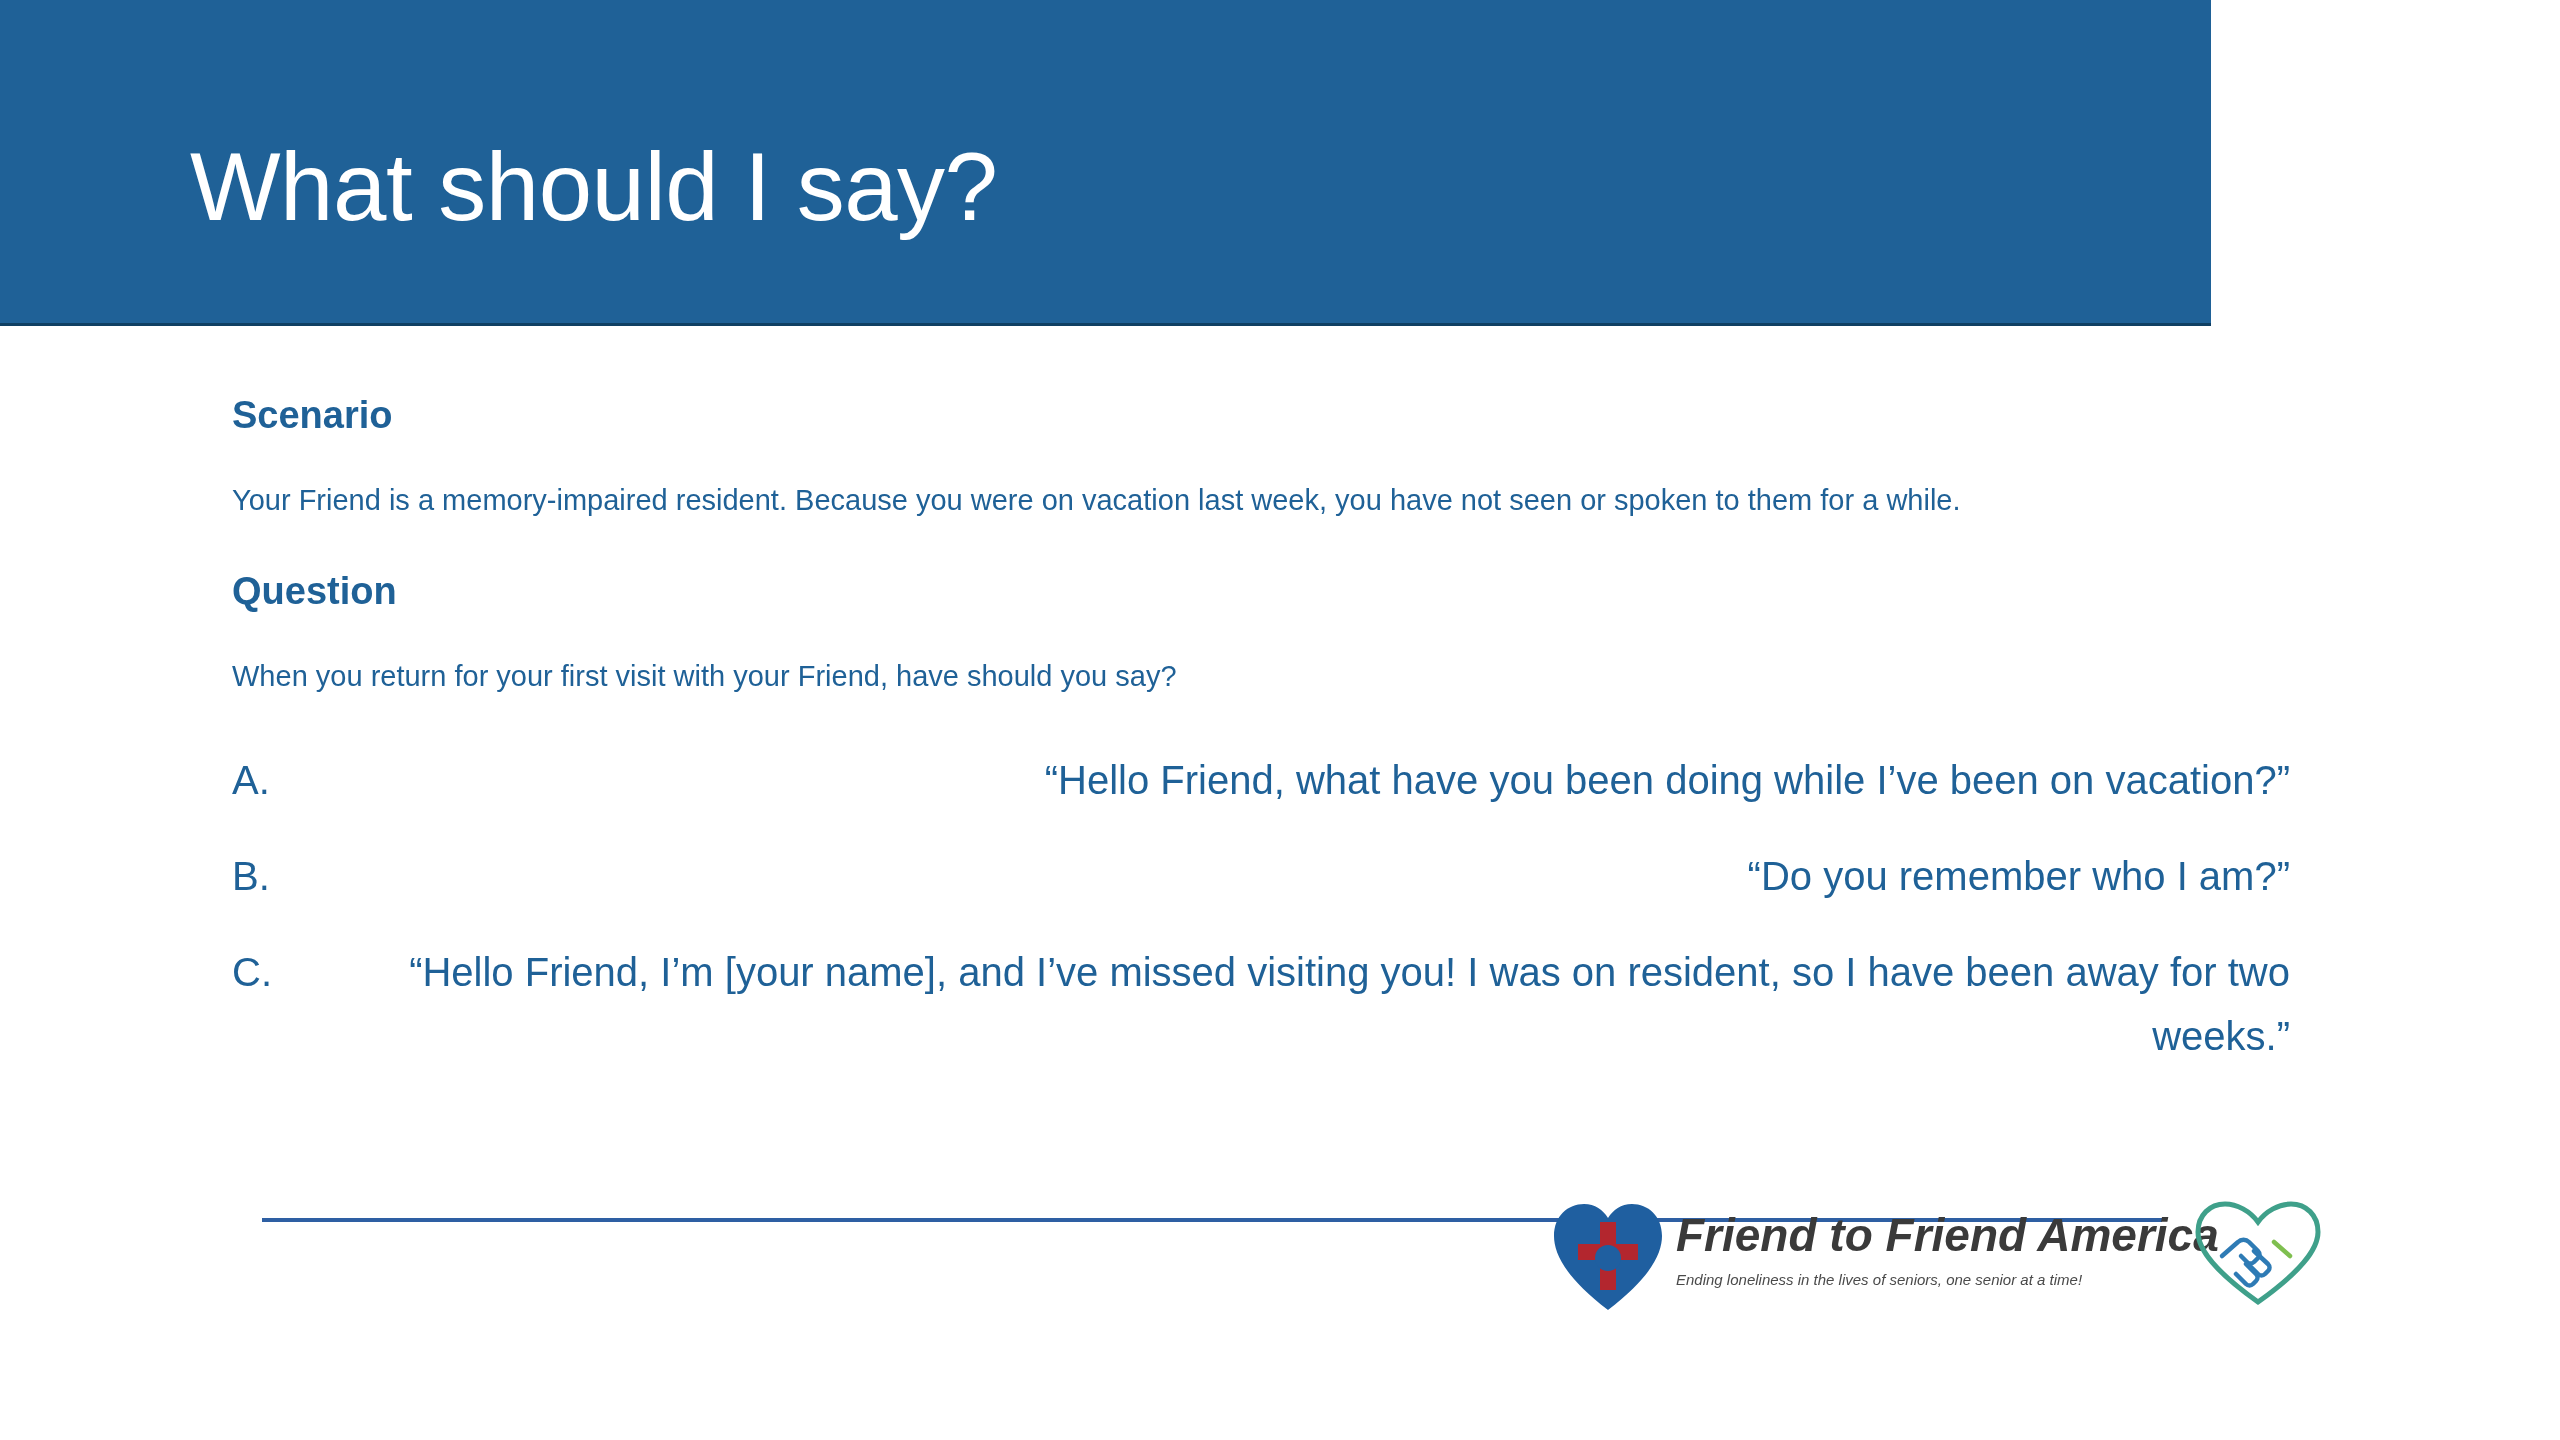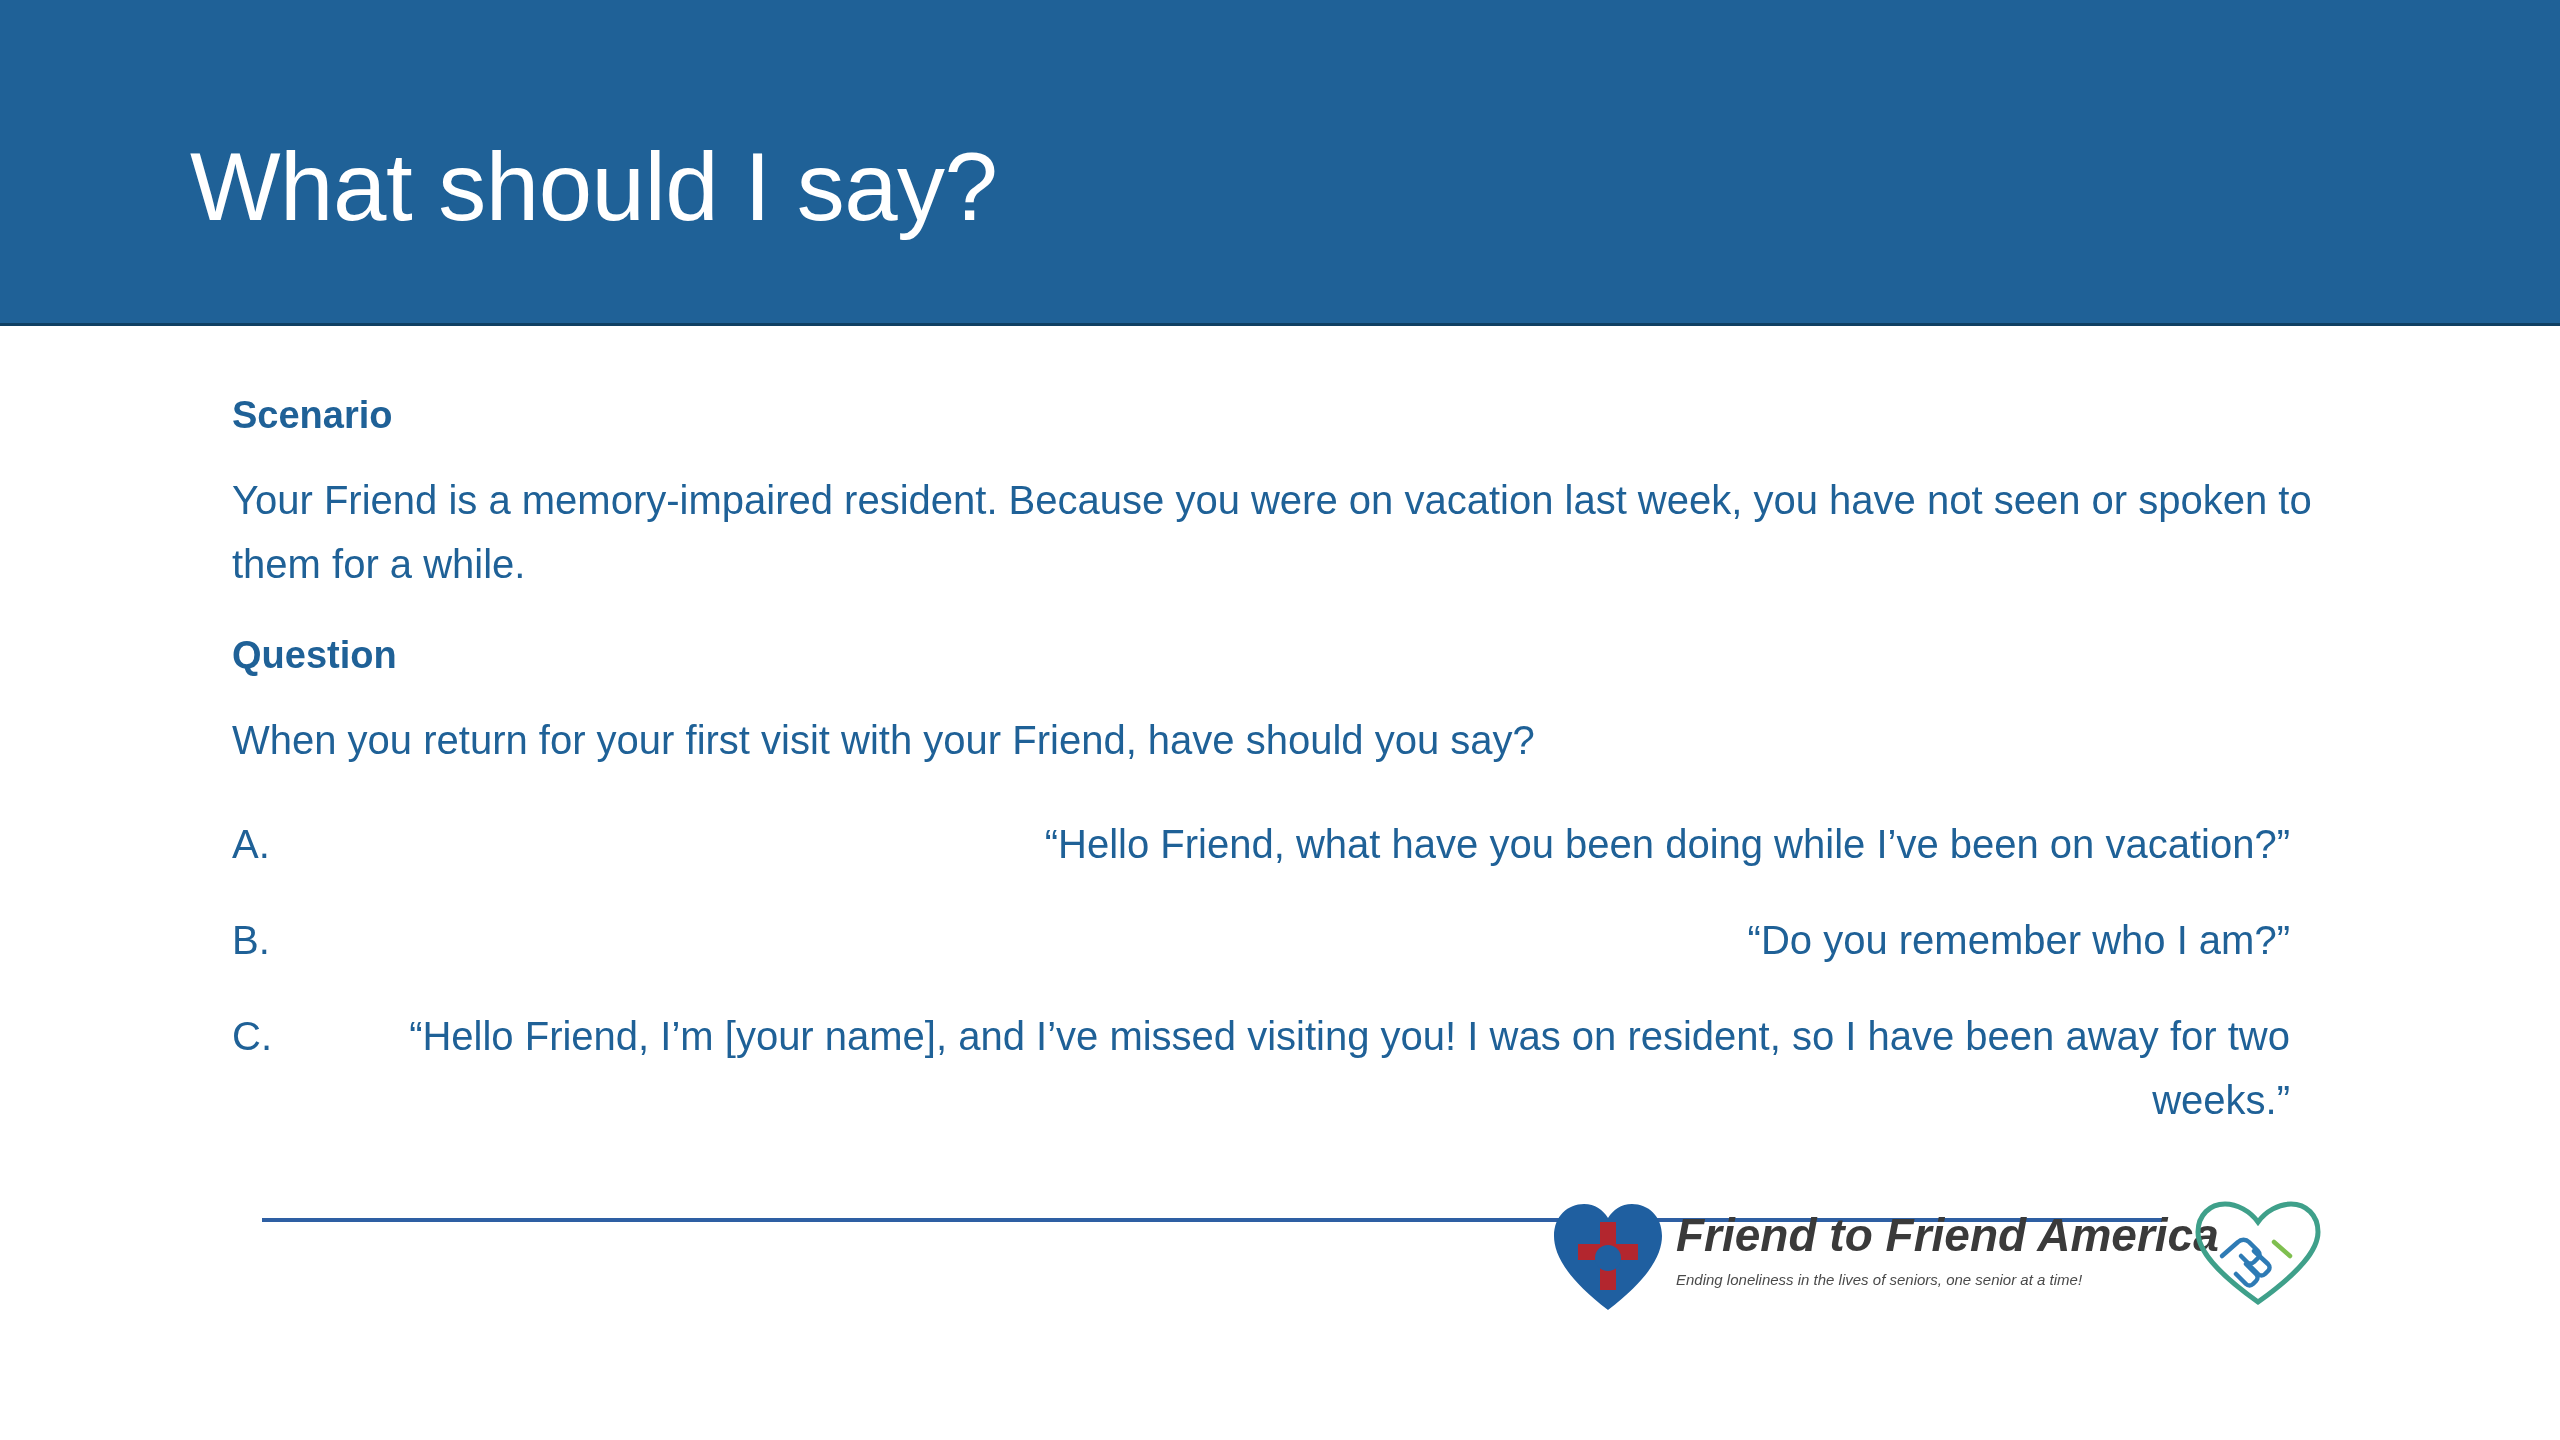--- a/index.html
+++ b/index.html
@@ -21,21 +21,21 @@
     width: 2560px;
     height: 1440px;
     background: #ffffff;
   }
 
   
   .title-band {
     position: absolute;
     left: 0;
     top: 0;
-    width: 2560px;
+    width: 2211px;
     height: 326px;
     background: #1F6197;
     box-sizing: border-box;
     border-bottom: 3px solid #0f3f63;
   }
   .title-text {
     position: absolute;
     left: 190px;
     top: 132px;
     font-size: 96px;
@@ -56,21 +56,21 @@
 
   .heading {
     color: #1F6197;
     font-weight: bold;
     font-size: 38px;
     line-height: 46px;
     margin: 0 0 30px 0;
   }
   .para {
     color: #1F6197;
-    font-size: 40px;
+    font-size: 29px;
     line-height: 64px;
     font-weight: 400;
     margin: 0 0 36px 0;
     max-width: 2080px;
   }
   .heading.second {
     margin-top: 8px;
   }
   .question-line {
     margin-bottom: 40px;

